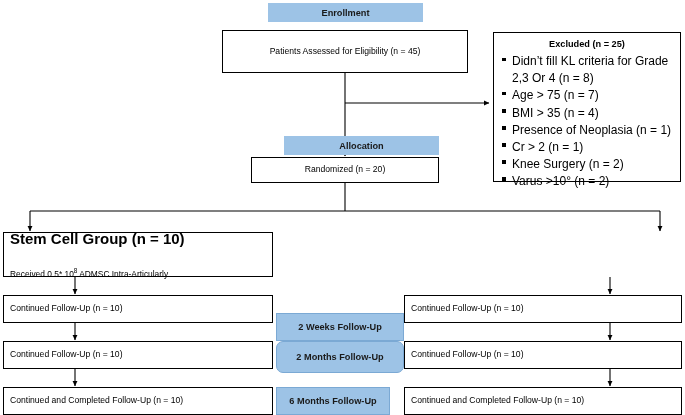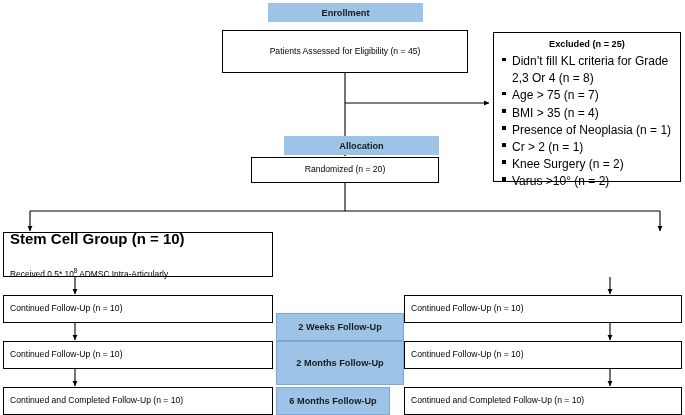--- a/index.html
+++ b/index.html
@@ -172,21 +172,21 @@
   <div class="phase" style="left:276px; top:313px; width:128px; height:28px;">
     <span>2 Weeks Follow-Up</span>
   </div>
   <div class="box" style="left:404px; top:295px; width:278px; height:28px;">
     <span>Continued Follow-Up (n = 10)</span>
   </div>
 
   <div class="box" style="left:3px; top:341px; width:270px; height:28px;">
     <span>Continued Follow-Up (n = 10)</span>
   </div>
-  <div class="phase" style="left:276px; top:341px; width:128px; height:44px;">
+  <div class="phase" style="left:276px; top:341px; width:128px; height:32px;border-radius:7px;">
     <span>2 Months Follow-Up</span>
   </div>
   <div class="box" style="left:404px; top:341px; width:278px; height:28px;">
     <span>Continued Follow-Up (n = 10)</span>
   </div>
 
   <div class="box" style="left:3px; top:387px; width:270px; height:28px;">
     <span>Continued and Completed Follow-Up (n = 10)</span>
   </div>
   <div class="phase" style="left:276px; top:387px; width:114px; height:28px;">

